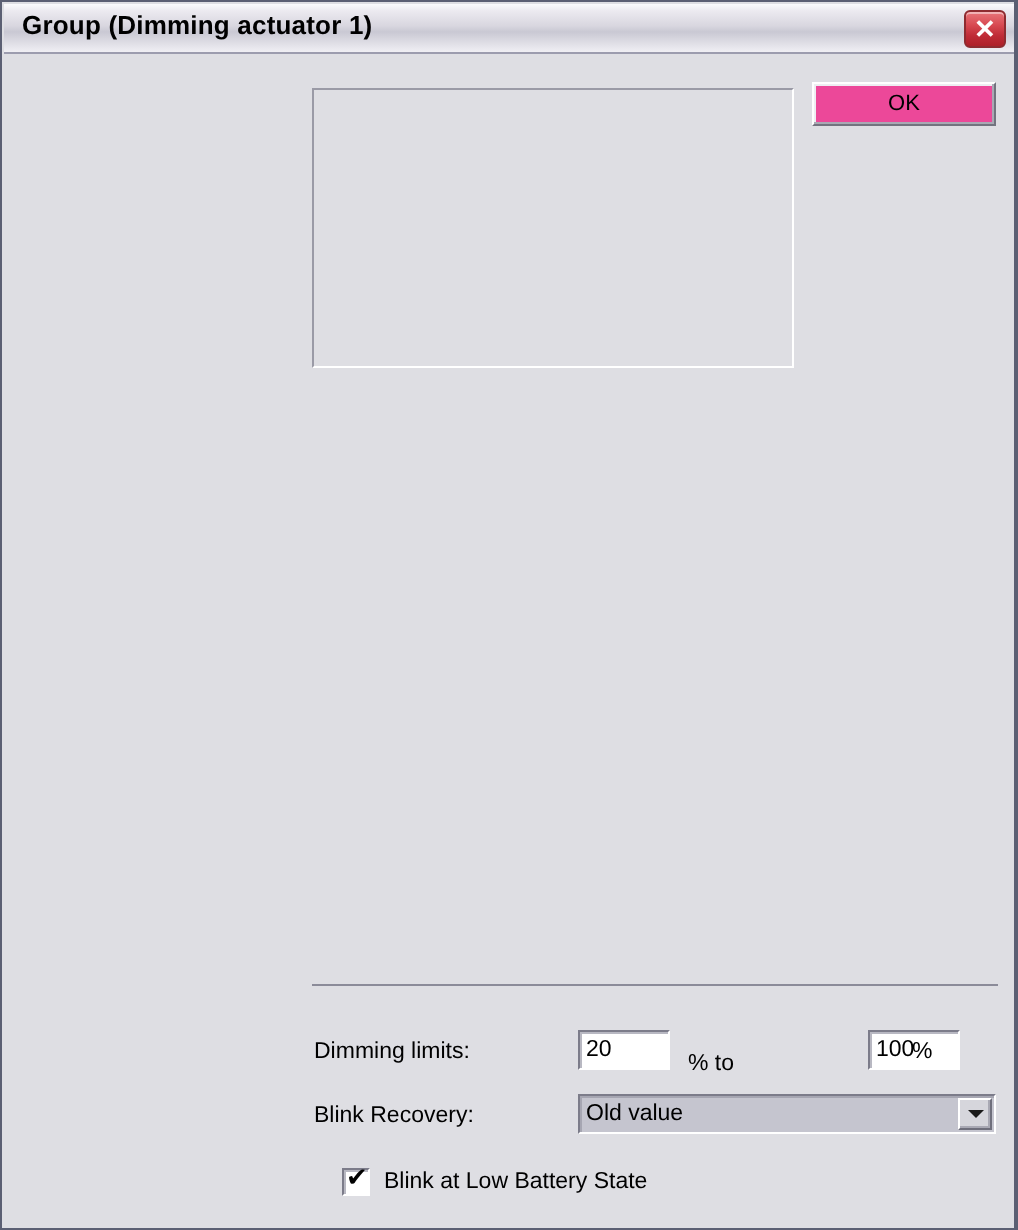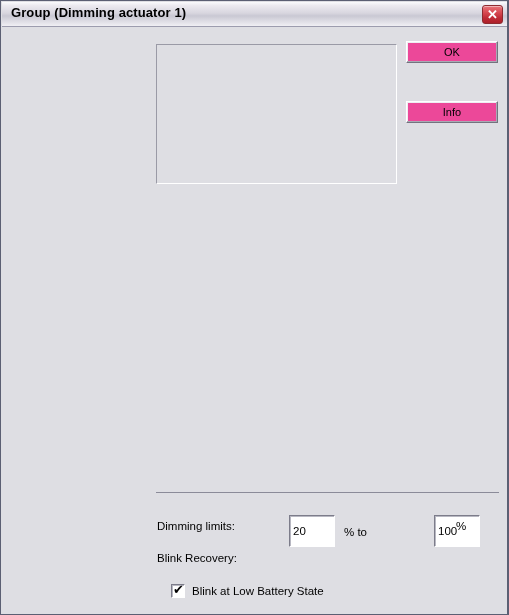--- a/index.html
+++ b/index.html
@@ -144,21 +144,21 @@
     font-size: 11.5px;
     color: #000000;
     white-space: nowrap;
   }
   #dimming-limits-label { left: 155px; top: 492px; }
   #power-recovery-label { left: 155px; top: 524px; }
 
   .num-field {
     position: absolute;
     width: 46px;
-    height: 32px;
+    height: 20px;
     box-sizing: border-box;
     background: #ffffff;
     border: 1px solid #ffffff;
     border-top-color: #7c7c8a;
     border-left-color: #7c7c8a;
     box-shadow: inset 1px 1px 0 #b8b8c2;
     font-family: "Liberation Sans", sans-serif;
     font-size: 11.5px;
     color: #000000;
     padding: 0 0 0 3px;
@@ -273,36 +273,41 @@
     <div id="close-button">
       <div id="close-glyph">✕</div>
     </div>
   </div>
 
   <div id="client-area">
 
     <div id="preview-panel"></div>
 
     <button class="dlg-button" id="ok-button">OK</button>
-    <button class="dlg-button" id="info-button">Info</button>
 
     <div id="form-separator"></div>
 
     <div class="form-label" id="dimming-limits-label">Dimming limits:</div>
 
     <input class="num-field" id="dimming-min-input" type="text" value="20" style="">
 
     <div class="form-label" id="percent-to-label">% to</div>
 
     <input class="num-field" id="dimming-max-input" type="text" value="100" style="">
 
     <div class="form-label" id="percent-label">%</div>
 
     <div class="form-label" id="power-recovery-label">Blink Recovery:</div>
 
+    <div id="power-recovery-combo">
+      <div id="power-recovery-value">Old value</div>
+      <div id="combo-arrow-button">
+        <div id="combo-arrow-glyph"></div>
+      </div>
+    </div>
 
     <div id="blink-checkbox-row">
       <div id="blink-checkbox">
         <div id="blink-check-glyph">✔</div>
       </div>
       <div id="blink-checkbox-label">Blink at Low Battery State</div>
     </div>
 
   </div>
 </div>

